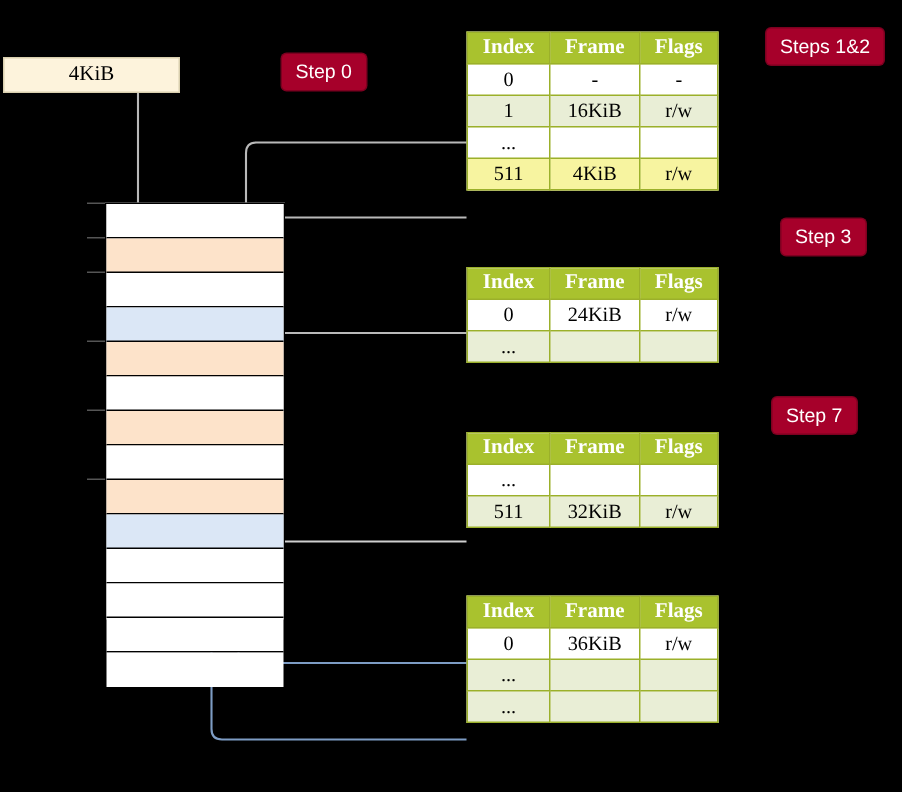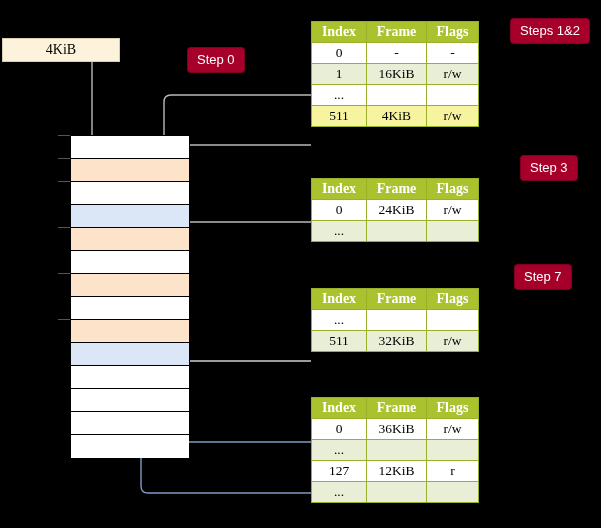--- a/index.html
+++ b/index.html
@@ -248,34 +248,29 @@
           <tr class="row-plain">
             <td class="c-index">0</td>
             <td class="c-frame">36KiB</td>
             <td class="c-flags">r/w</td>
           </tr>
           <tr class="row-alt">
             <td class="c-index">...</td>
             <td class="c-frame"></td>
             <td class="c-flags"></td>
           </tr>
-          <tr class="row-plain">
-            <td class="c-index">127</td>
-            <td class="c-frame">12KiB</td>
-            <td class="c-flags">r</td>
-          </tr>
           <tr class="row-alt">
             <td class="c-index">...</td>
             <td class="c-frame"></td>
             <td class="c-flags"></td>
           </tr>
         </tbody>
       </table>
     </div>
 
   <div id="badges-host">
-      <div class="badge" style="left: 188px; top: 48px;">Step 0</div>
+      <div class="badge" style="left: 188px; top: 36px;">Step 0</div>
       <div class="badge" style="left: 511px; top: 19px;">Steps 1&amp;2</div>
-      <div class="badge" style="left: 521px; top: 156px;">Step 3</div>
+      <div class="badge" style="left: 521px; top: 146px;">Step 3</div>
       <div class="badge" style="left: 515px; top: 265px;">Step 7</div>
     </div>
 
 </div>
 
 </body></html>

